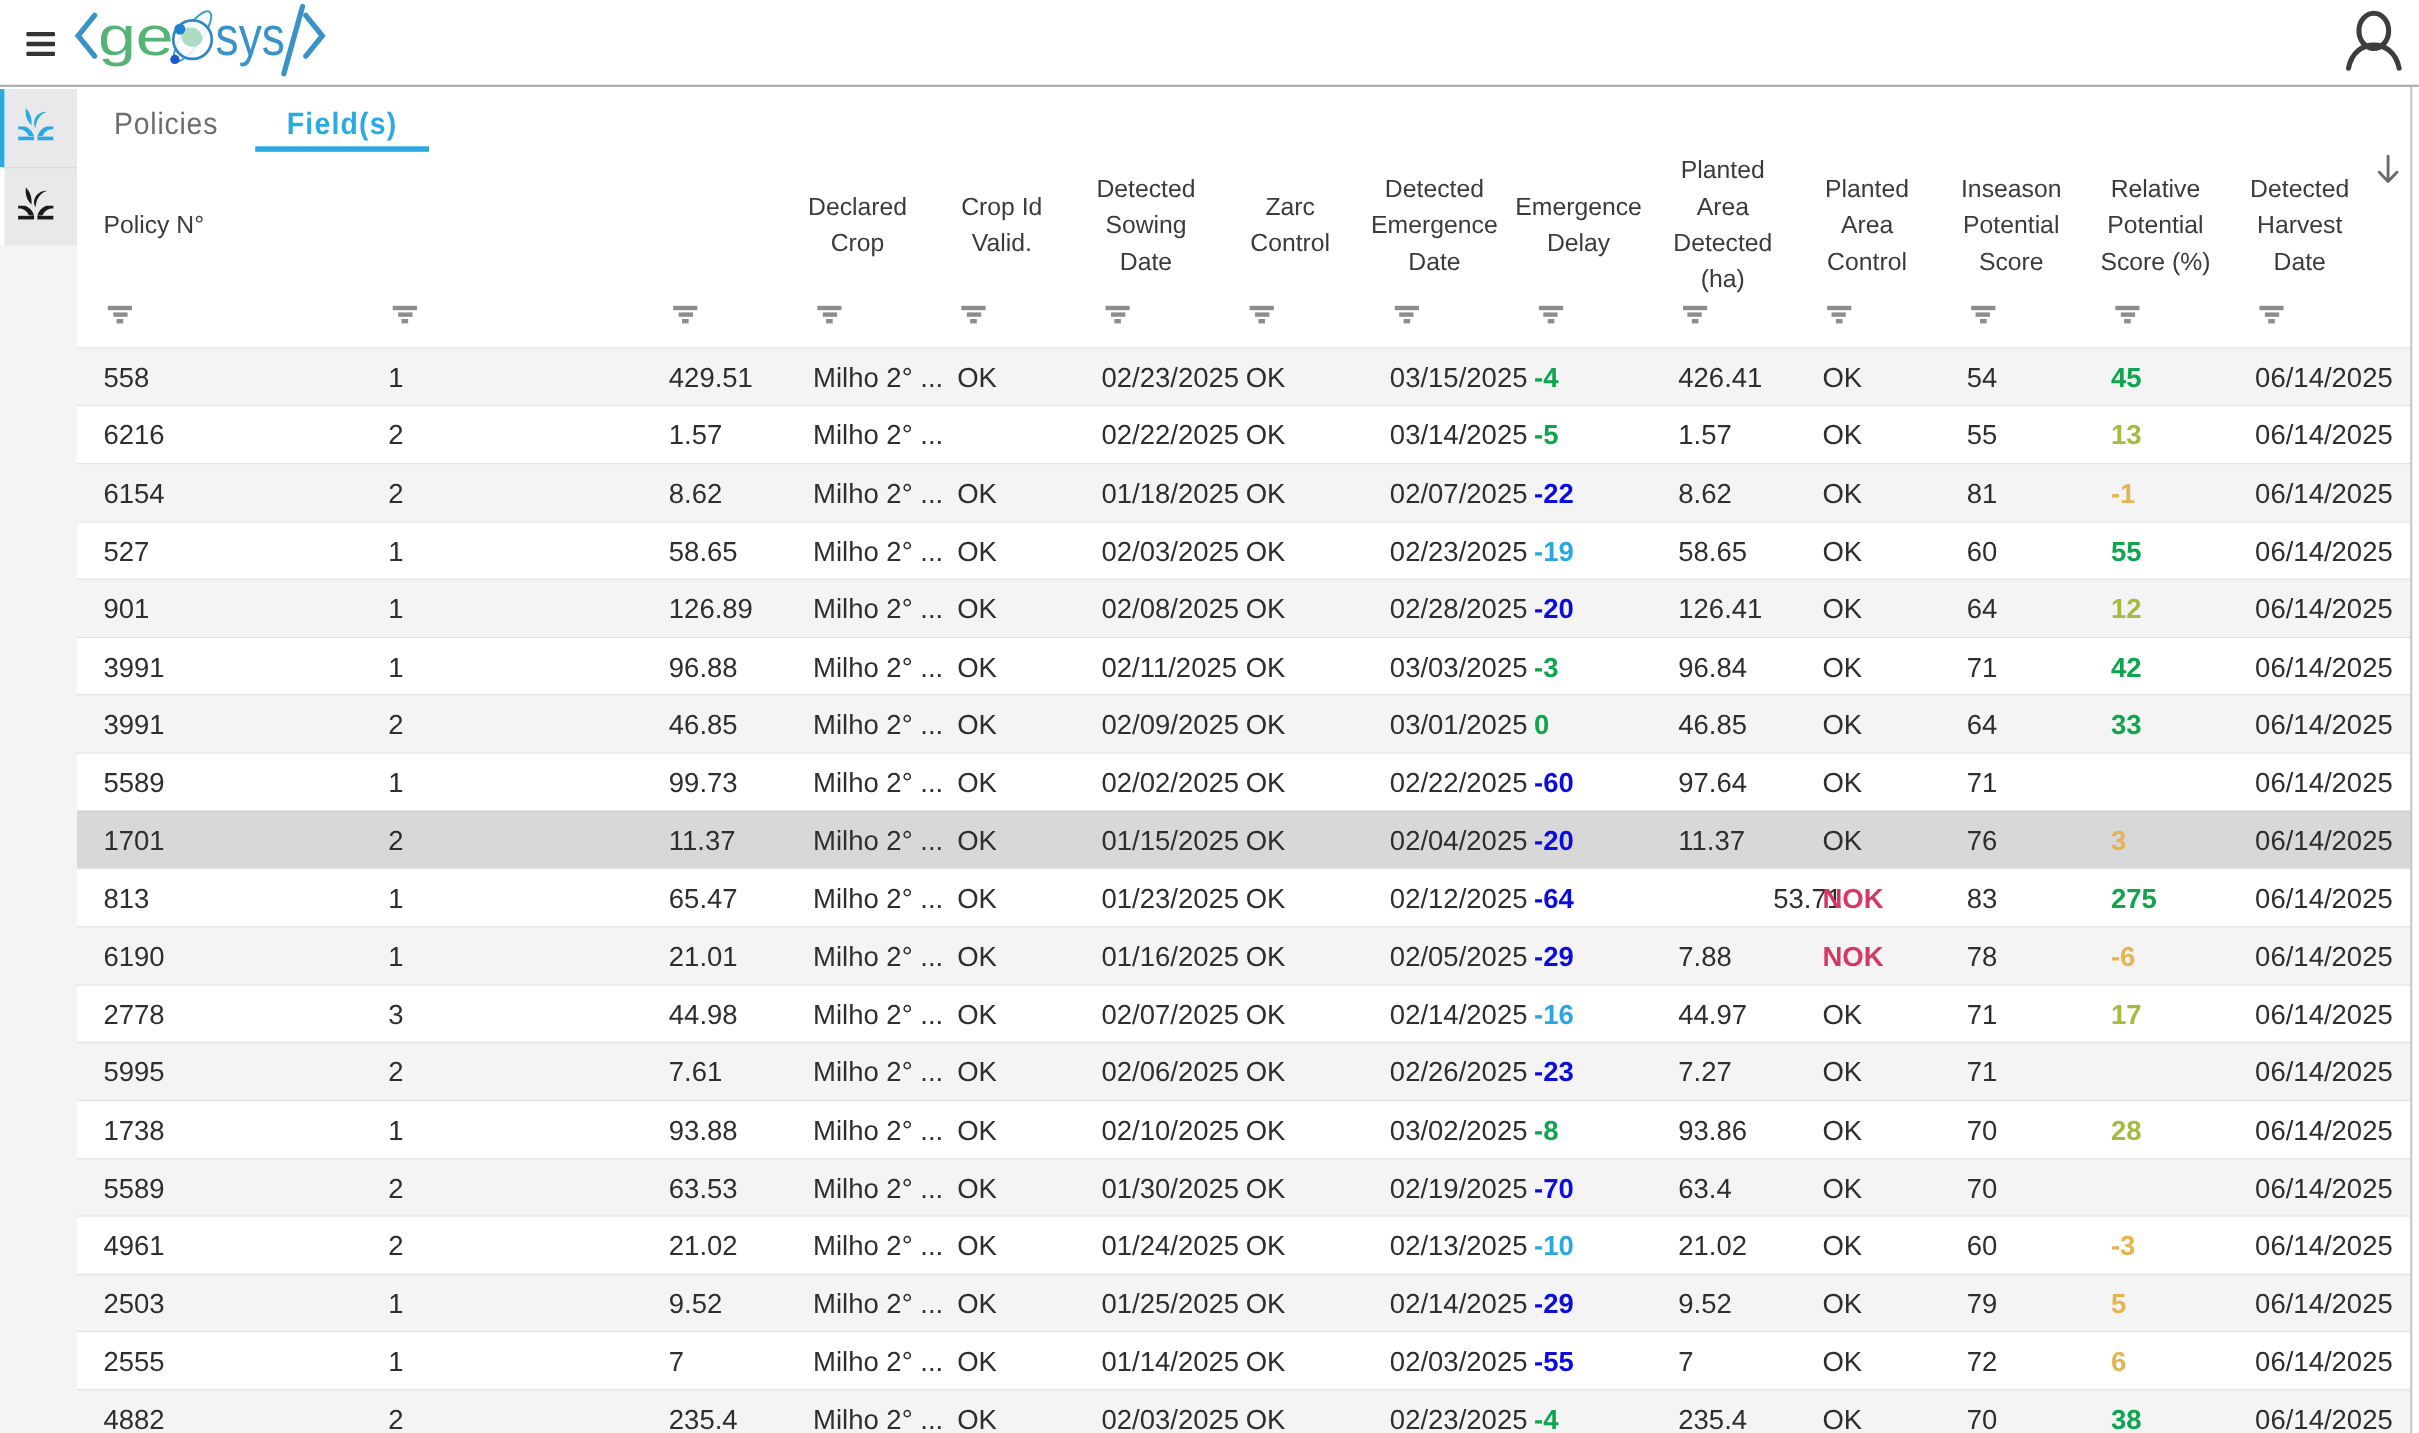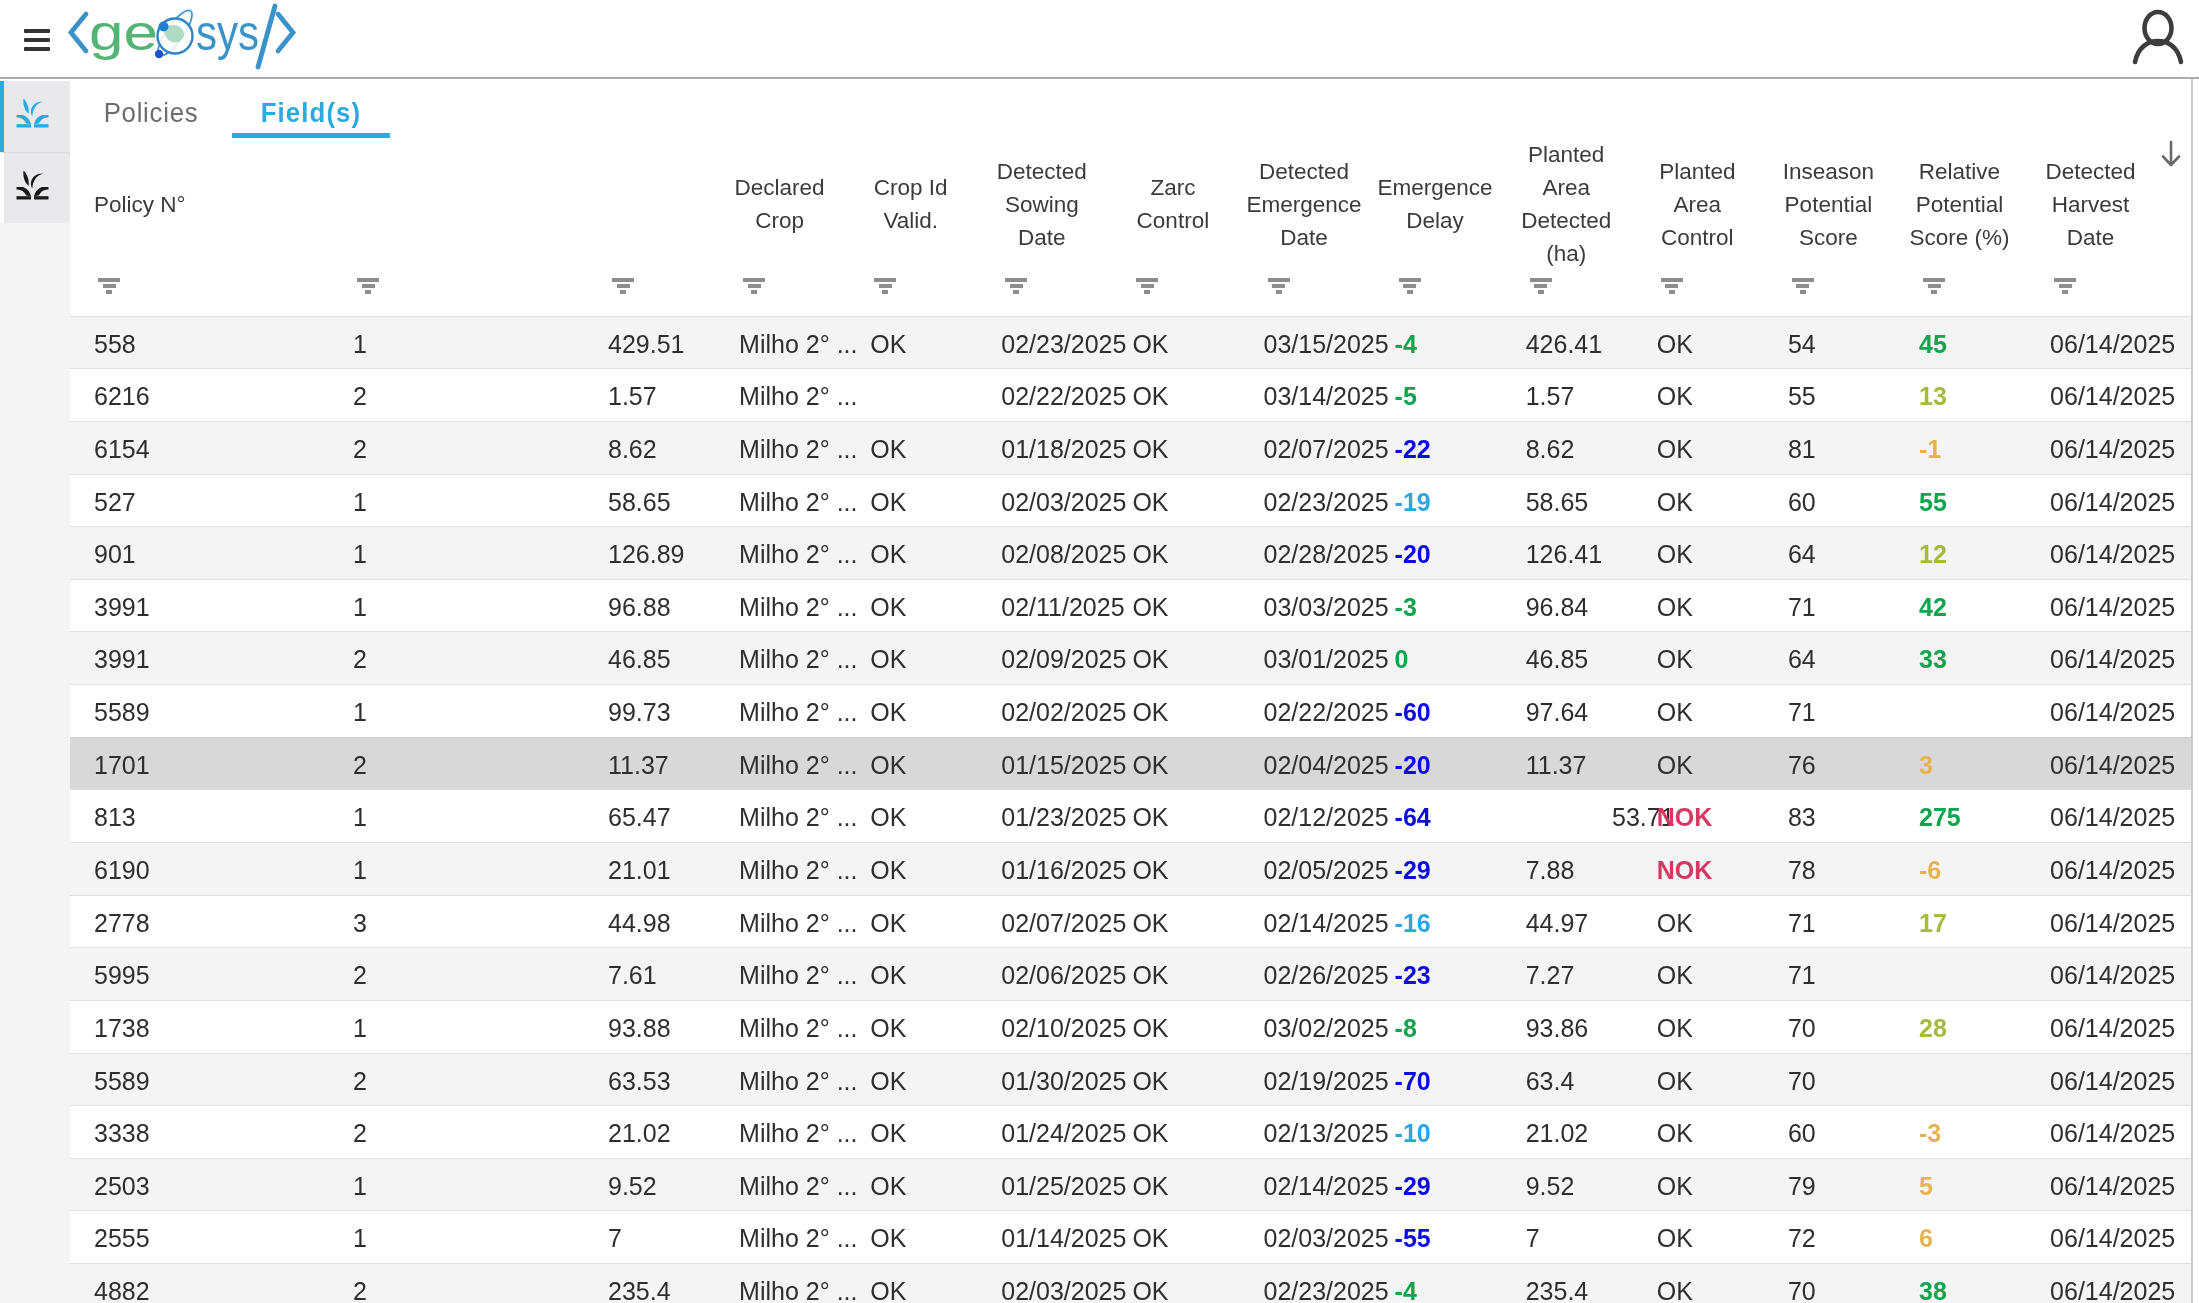--- a/index.html
+++ b/index.html
@@ -406,21 +406,21 @@
       <i style="left:931.3px">01/30/2025</i>
       <i style="left:1062.4px">OK</i>
       <i style="left:1193.5px">02/19/2025</i>
       <i class="b" style="left:1324.6px">-70</i>
       <i style="left:1455.7px">63.4</i>
       <i class="" style="left:1586.8px">OK</i>
       <i style="left:1717.9px">70</i>
       <i style="left:1980.1px">06/14/2025</i>
     </div>
 <div class="row" style="top:1026.1px">
-      <i style="left:24.0px">3338</i>
+      <i style="left:24.0px">4961</i>
       <i style="left:283.0px">2</i>
       <i style="left:538.0px">21.02</i>
       <i style="left:669.1px">Milho 2° ...</i>
       <i style="left:800.2px">OK</i>
       <i style="left:931.3px">01/24/2025</i>
       <i style="left:1062.4px">OK</i>
       <i style="left:1193.5px">02/13/2025</i>
       <i class="c" style="left:1324.6px">-10</i>
       <i style="left:1455.7px">21.02</i>
       <i class="" style="left:1586.8px">OK</i>

